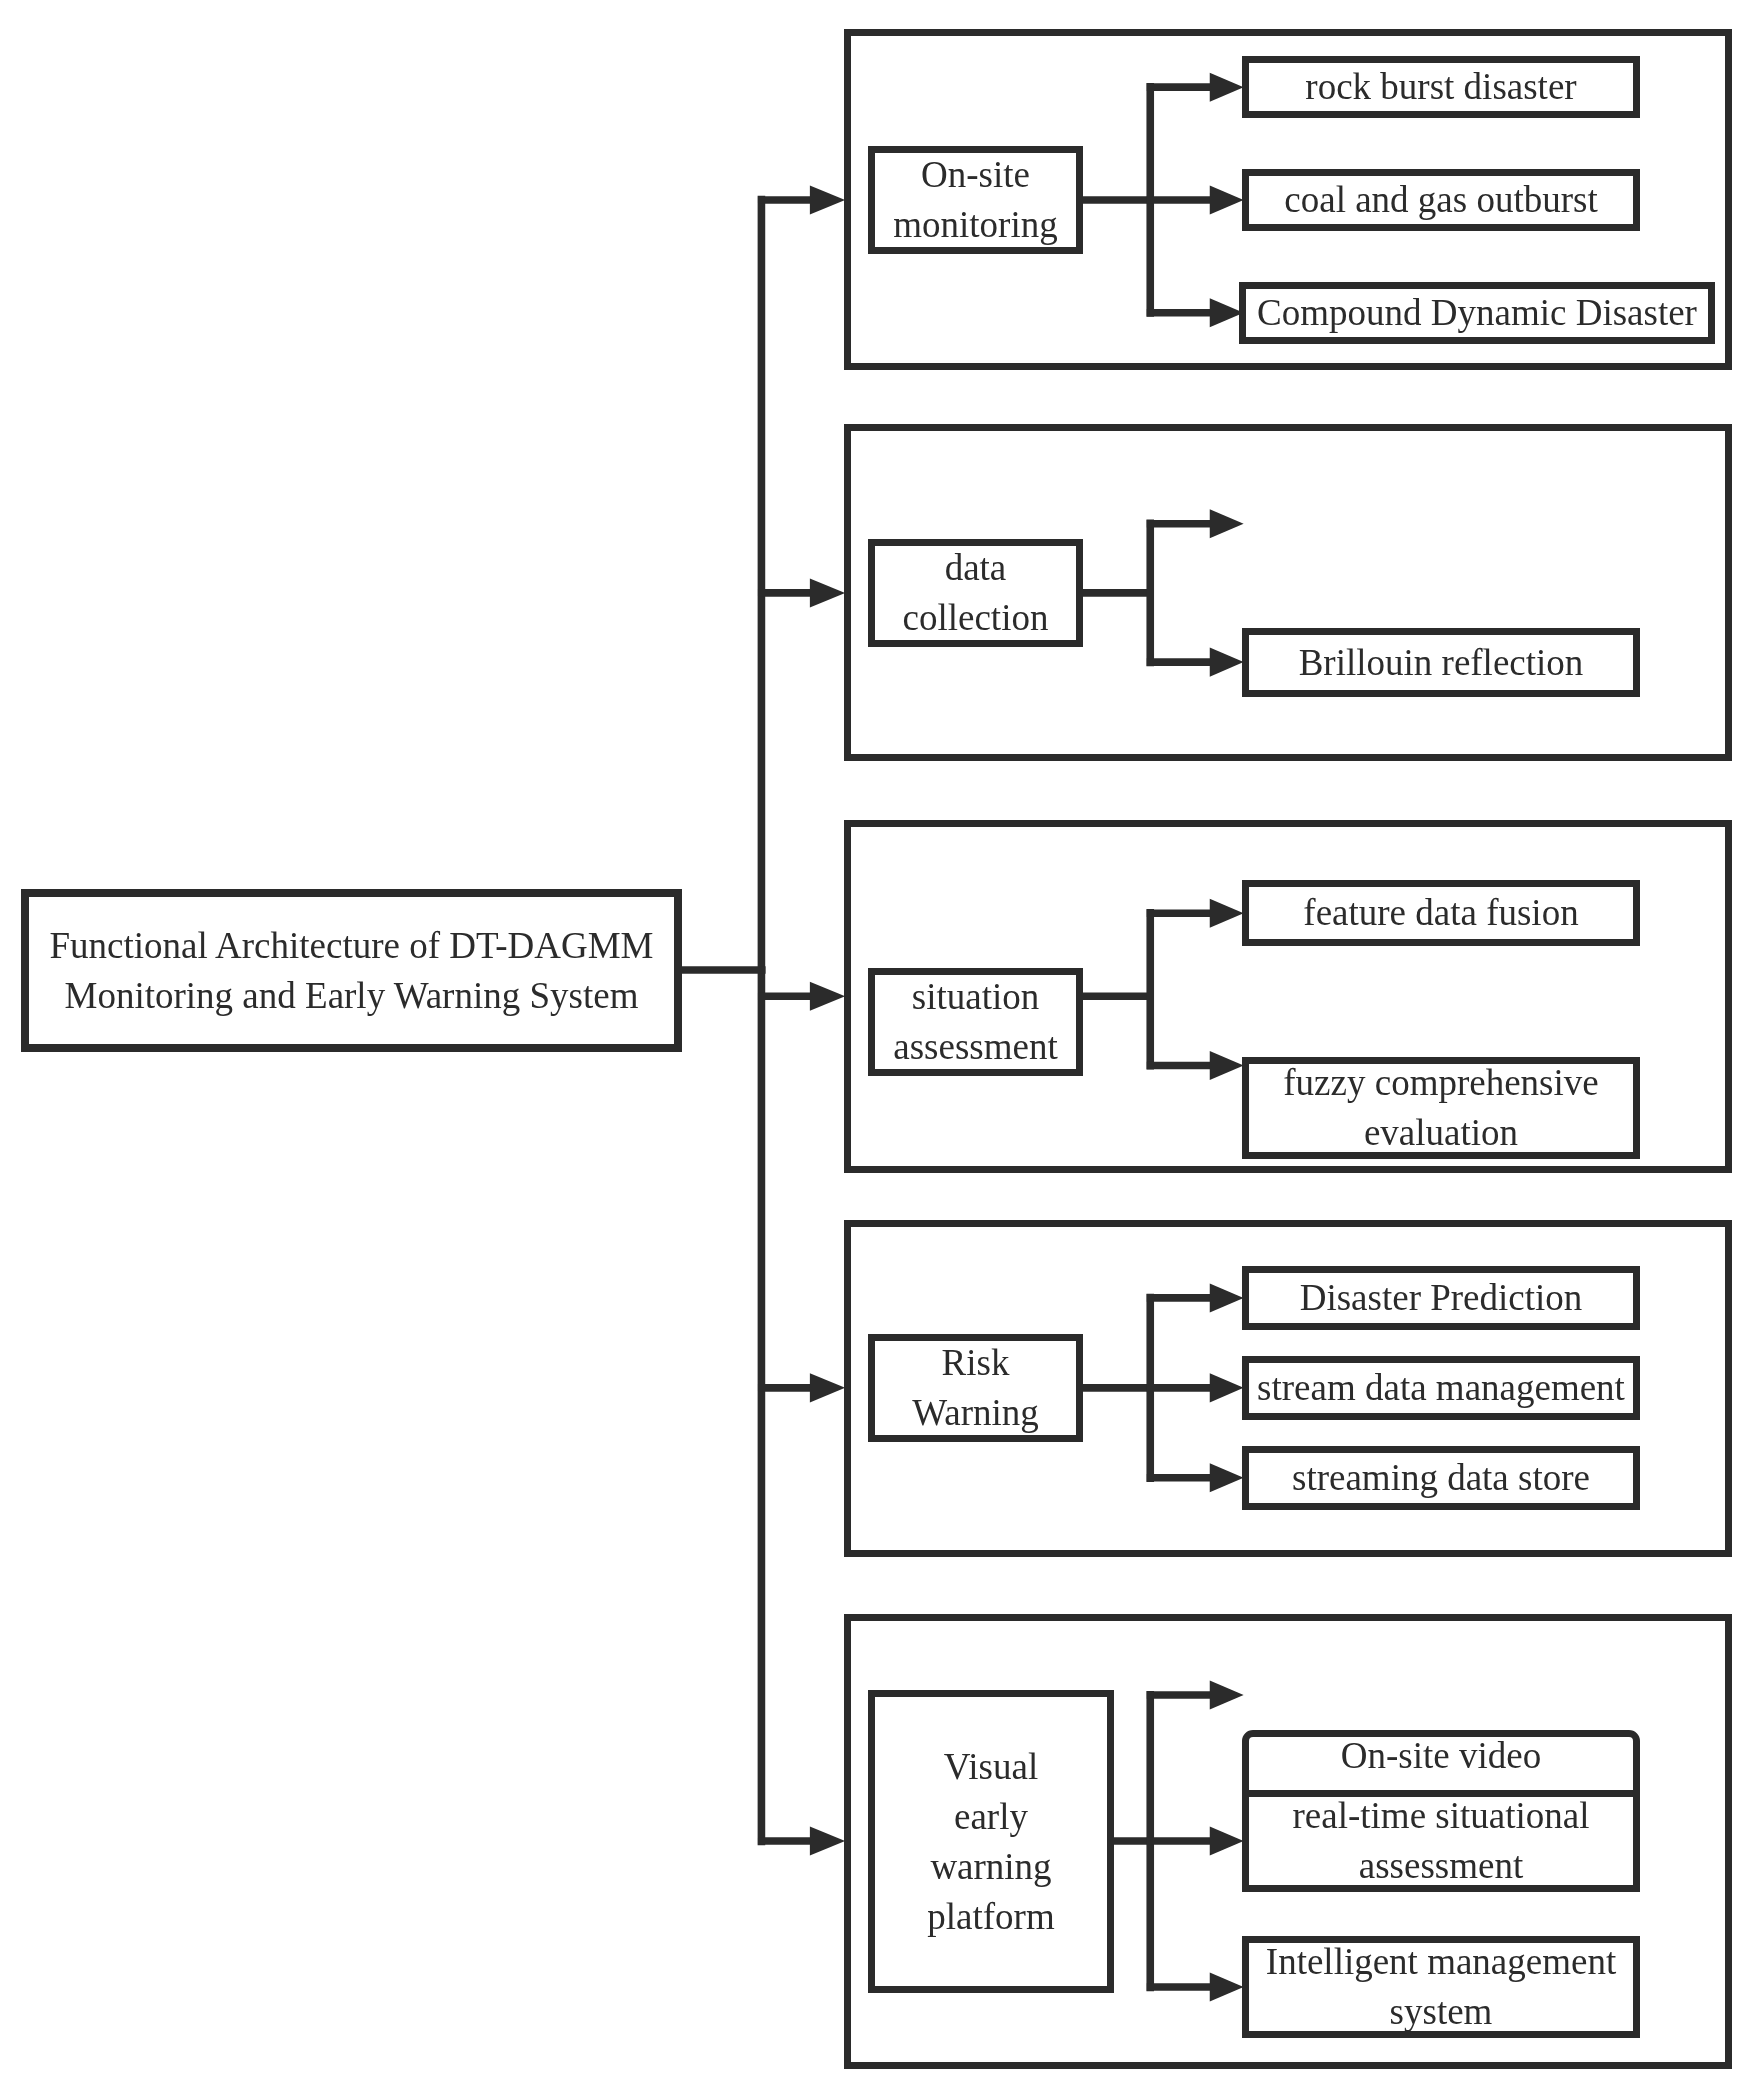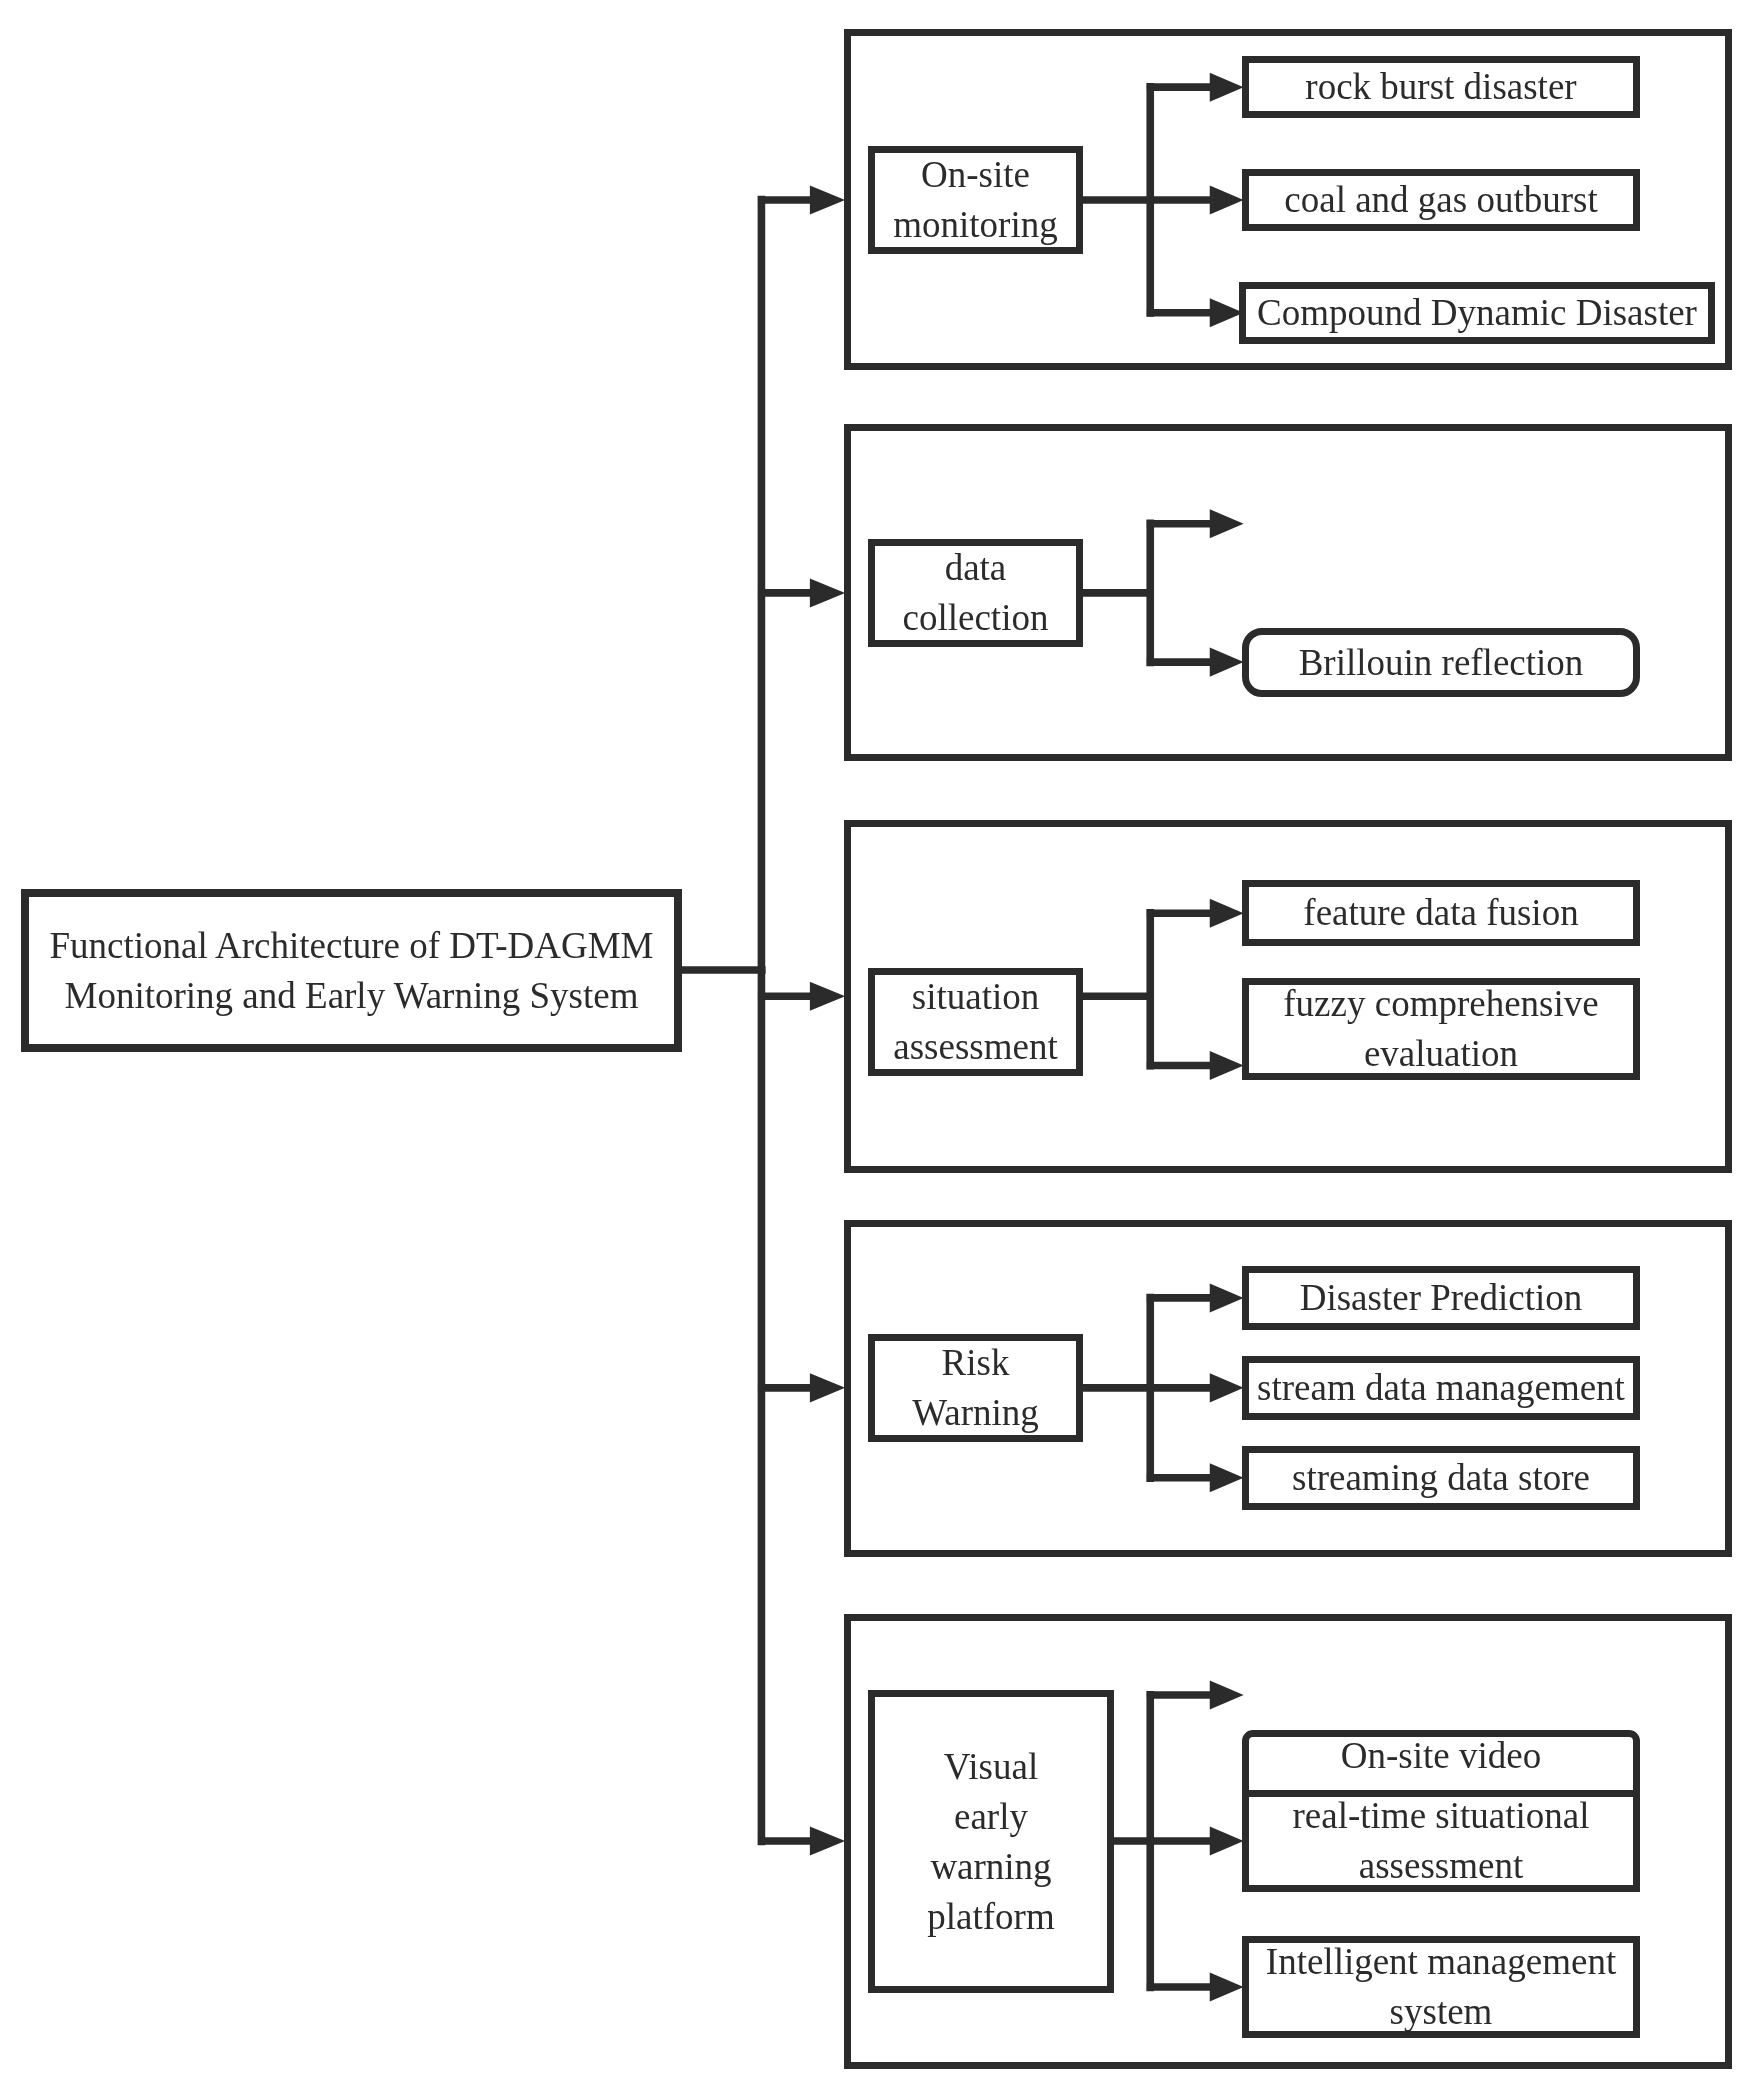--- a/index.html
+++ b/index.html
@@ -133,32 +133,32 @@
     <span class="label">coal and gas outburst</span>
   </div>
   <div class="node child" style="top:282px; height:62px; left:1239px; width:476px;">
     <span class="label">Compound Dynamic Disaster</span>
   </div>
 
   <div class="node cat" style="top:539px;">
     <span class="label">data
 collection</span>
   </div>
-  <div class="node child" style="top:628px; height:69px;border-radius:20px;">
+  <div class="node child" style="top:628px; height:69px;">
     <span class="label">Brillouin reflection</span>
   </div>
 
   <div class="node cat" style="top:968px;text-align:center;">
     <span class="label">situation
 assessment</span>
   </div>
   <div class="node child" style="top:880px; height:66px;">
     <span class="label">feature data fusion</span>
   </div>
-  <div class="node child" style="top:978px; height:102px;text-align:center;">
+  <div class="node child" style="top:1057px; height:102px;text-align:center;">
     <span class="label">fuzzy comprehensive
 evaluation</span>
   </div>
 
   <div class="node cat" style="top:1334px;">
     <span class="label">Risk
 Warning</span>
   </div>
   <div class="node child" style="top:1266px; height:64px;">
     <span class="label">Disaster Prediction</span>

